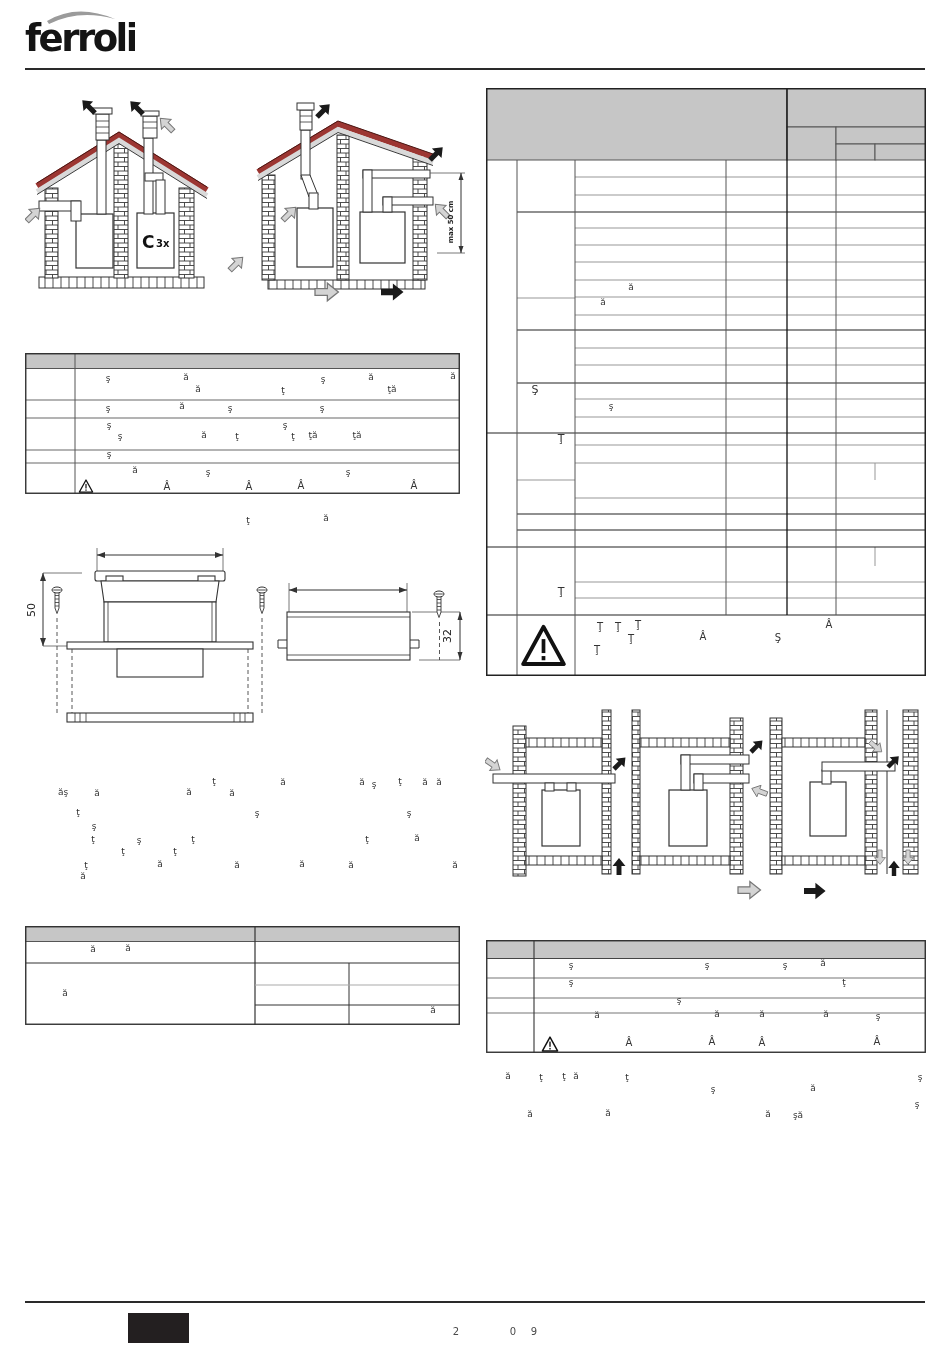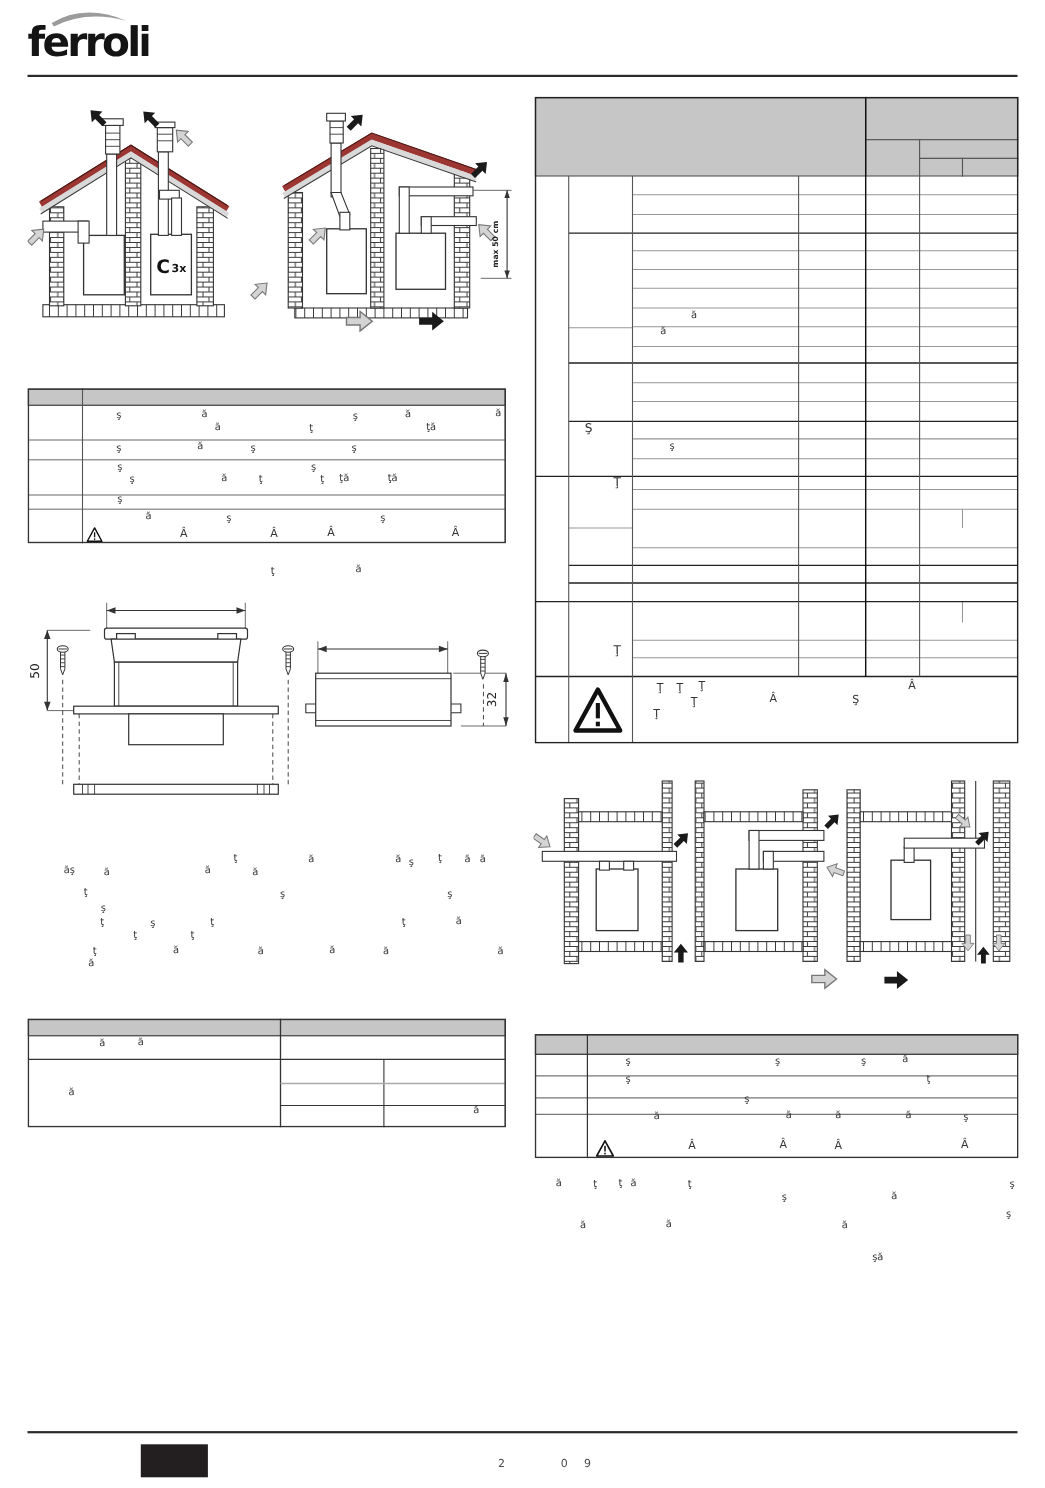--- a/index.html
+++ b/index.html
@@ -377,19 +377,19 @@
       <span class="glyph" style="left: 564px; top: 1077px;">ţ</span>
       <span class="glyph" style="left: 576px; top: 1077px;">ă</span>
       <span class="glyph" style="left: 627px; top: 1078px;">ţ</span>
       <span class="glyph" style="left: 920px; top: 1078px;">ş</span>
       <span class="glyph" style="left: 713px; top: 1090px;">ş</span>
       <span class="glyph" style="left: 813px; top: 1089px;">ă</span>
       <span class="glyph" style="left: 917px; top: 1105px;">ş</span>
       <span class="glyph" style="left: 530px; top: 1115px;">ă</span>
       <span class="glyph" style="left: 608px; top: 1114px;">ă</span>
       <span class="glyph" style="left: 768px; top: 1115px;">ă</span>
-      <span class="glyph" style="left: 798px; top: 1116px; margin-top: 28px;">şă</span>
+      <span class="glyph" style="left: 798px; top: 1116px;">şă</span>
       <span class="glyph" style="left: 456px; top: 1332px; font-size: 10px; color: rgb(74, 74, 74);">2</span>
       <span class="glyph" style="left: 513px; top: 1332px; font-size: 10px; color: rgb(74, 74, 74);">0</span>
       <span class="glyph" style="left: 534px; top: 1332px; font-size: 10px; color: rgb(74, 74, 74);">9</span>
     </div>
 
 </div>
 
 </body></html>

